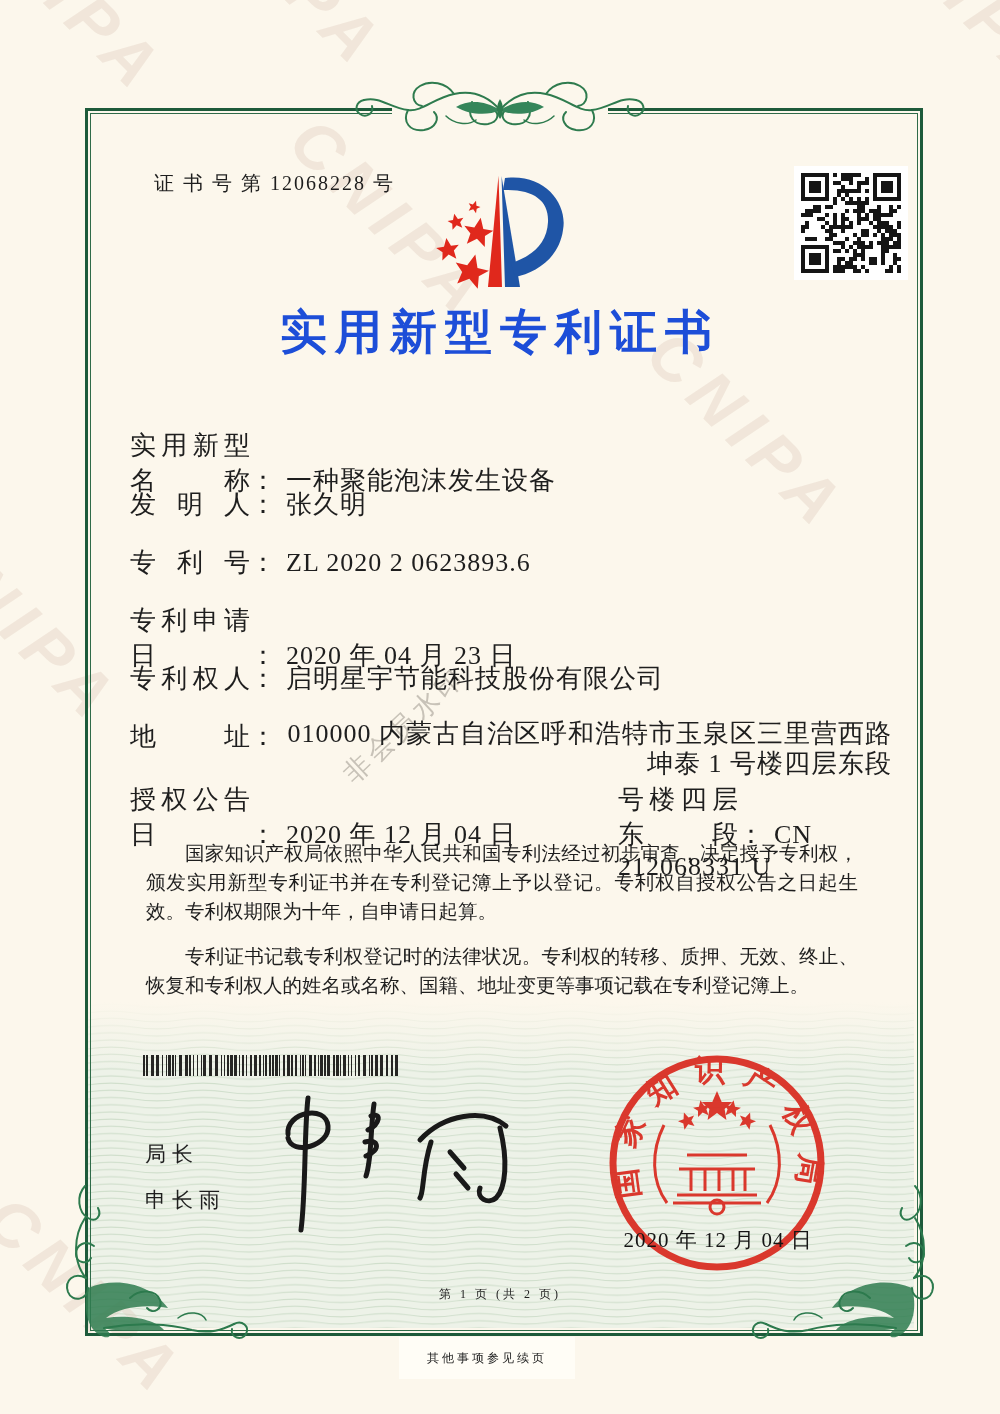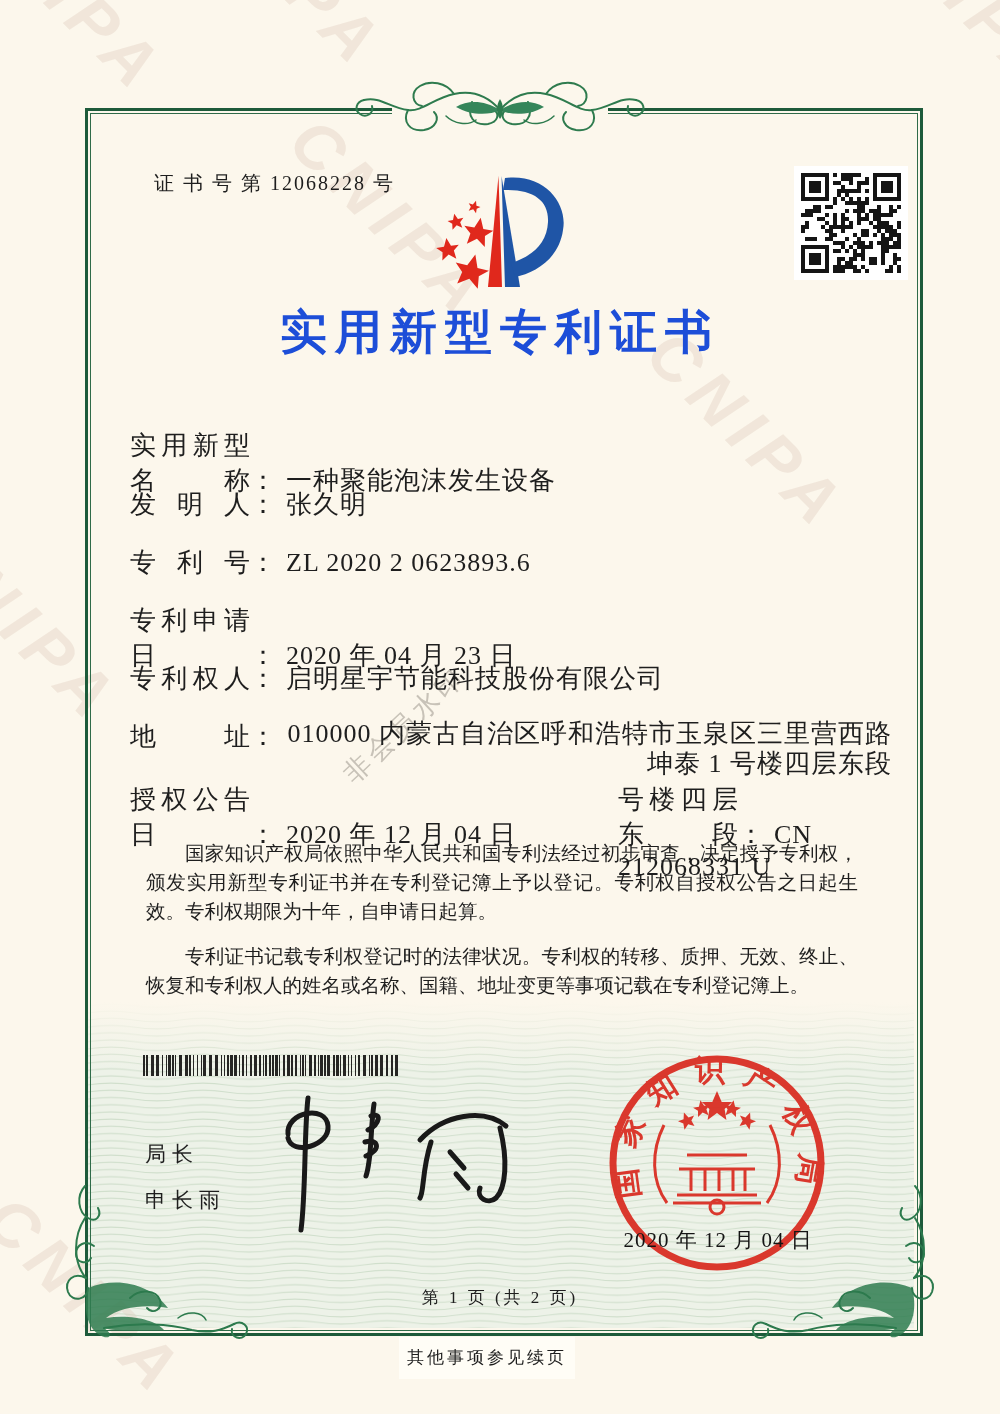--- a/index.html
+++ b/index.html
@@ -55,23 +55,23 @@
   #body-text p{margin:16px;text-indent:2em;}
   
   #barcode{position:absolute;left:143px;top:1055px;z-index:4;}
   #sig-role{position:absolute;left:145px;top:1140px;font-size:21px;letter-spacing:6px;z-index:4;}
   #sig-name{position:absolute;left:145px;top:1186px;font-size:21px;letter-spacing:6px;z-index:4;}
   #sig-script{position:absolute;left:268px;top:1092px;z-index:4;}
   #seal{position:absolute;left:599px;top:1045px;z-index:5;}
   #seal-date{position:absolute;left:612px;top:1226px;width:212px;text-align:center;
     font-size:21px;letter-spacing:1px;color:#141414;z-index:6;}
   #page-info{position:absolute;left:0;top:1286px;width:100%;text-align:center;
-    font-size:17px;letter-spacing:3px;z-index:4;}
+    font-size:12px;letter-spacing:3px;z-index:4;}
   #cont-note{position:absolute;left:399px;top:1337px;width:176px;height:42px;
-    background:#fffdf6;text-align:center;line-height:42px;font-size:17px;
+    background:#fffdf6;text-align:center;line-height:42px;font-size:12px;
     letter-spacing:3px;z-index:4;}
 </style>
 </head>
 <body>
 
 <div id="page">
 
   <span class="wm" style="left:-60px;top:-45px">CNIPA</span>
   <span class="wm" style="left:160px;top:-70px">CNIPA</span>
   <span class="wm" style="left:840px;top:-45px">CNIPA</span>

